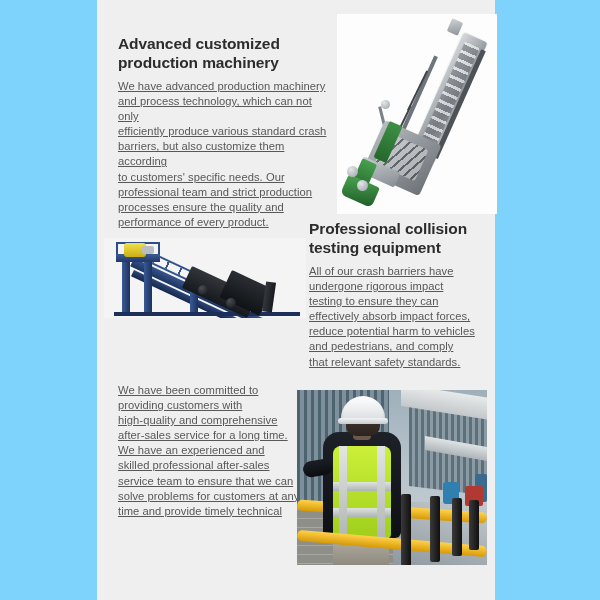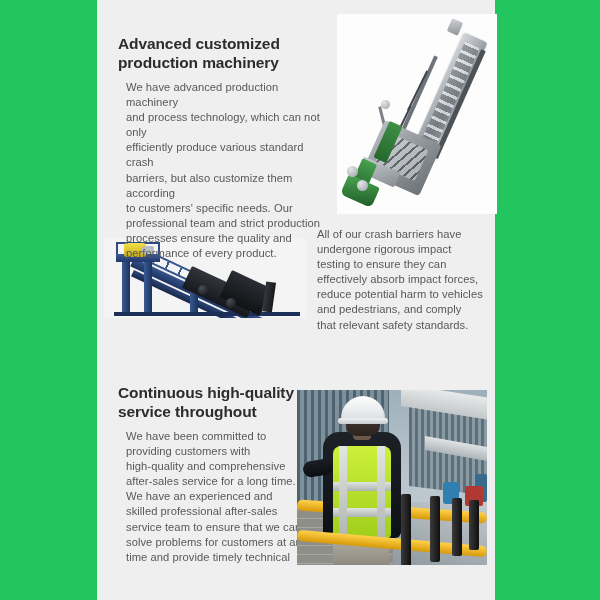--- a/index.html
+++ b/index.html
@@ -12,21 +12,21 @@
     height: 600px;
     overflow: hidden;
     font-family: "Liberation Sans", sans-serif;
     -webkit-font-smoothing: antialiased;
   }
 
   #page {
     position: relative;
     width: 600px;
     height: 600px;
-    background: #22c55e;
+    background: #7dd3fc;
   }
 
   
   #content-panel {
     position: absolute;
     left: 97px;
     top: 0;
     width: 398px;
     height: 600px;
     background: #efefef;
@@ -43,23 +43,24 @@
     line-height: 19px;
     letter-spacing: -0.1px;
     margin: 0 0 7px 0;
     white-space: pre-line;
   }
 
   .body-text {
     font-size: 11.2px;
     color: #58585a;
     line-height: 15.1px;
-    margin: 8px;
+    margin: 0;
     white-space: pre-line;
     letter-spacing: 0.05px;
+    text-decoration: underline;
   }
 
   
   #section-1 {
     left: 118px;
     top: 34px;
     width: 215px;
     z-index: 3;
   }
 
@@ -549,32 +550,32 @@
       <div class="ramp-base"></div>
       <div class="ramp-sled"></div>
       <div class="ramp-sled2"></div>
       <div class="ramp-wheel rw1"></div>
       <div class="ramp-wheel rw2"></div>
       <div class="ramp-endplate"></div>
     </div>
   </div>
 
   <div class="section" id="section-2">
+    <h2 class="heading">Professional collision
+testing equipment</h2>
     <p class="body-text">All of our crash barriers have
 undergone rigorous impact
 testing to ensure they can
 effectively absorb impact forces,
 reduce potential harm to vehicles
 and pedestrians, and comply
 that relevant safety standards.</p>
   </div>
 
   <div class="section" id="section-3">
-    <h2 class="heading">Continuous high-quality
-service throughout</h2>
     <p class="body-text">We have been committed to
 providing customers with
 high-quality and comprehensive
 after-sales service for a long time.
 We have an experienced and
 skilled professional after-sales
 service team to ensure that we can
 solve problems for customers at any
 time and provide timely technical</p>
   </div>

